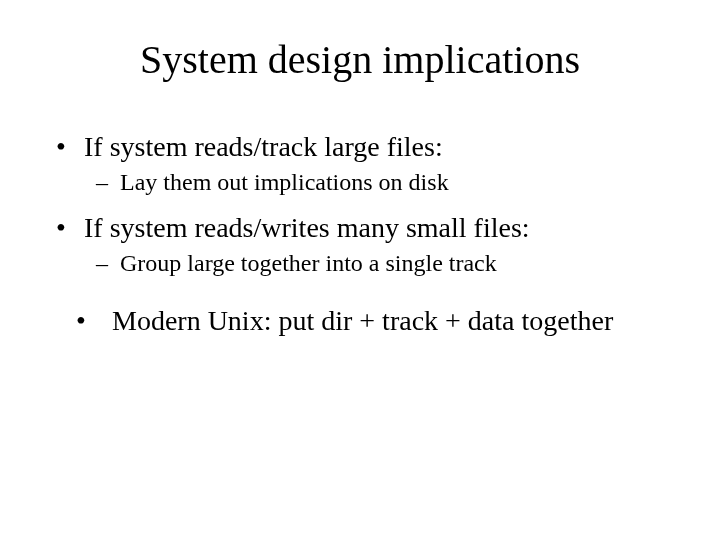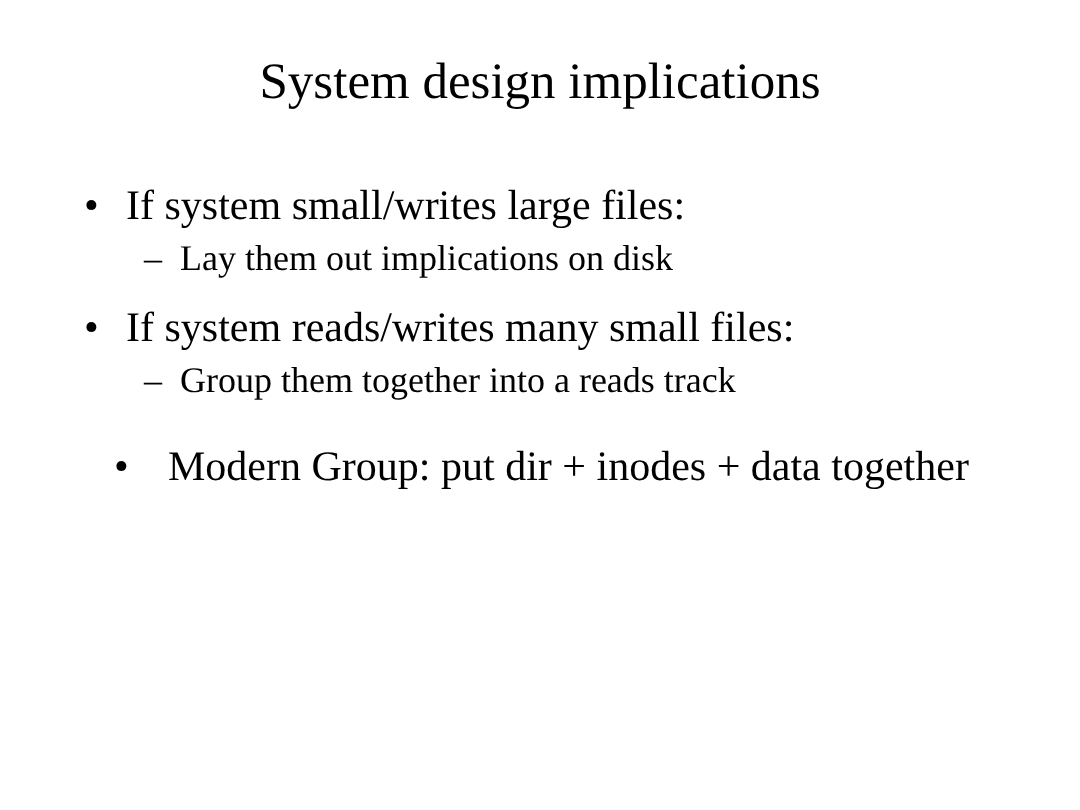--- a/index.html
+++ b/index.html
@@ -5,21 +5,21 @@
     * { margin: 0; padding: 0; box-sizing: border-box; }
     body {
       width: 720px;
       height: 540px;
       background: #ffffff;
       font-family: "Times New Roman", Times, serif;
       color: #000000;
       padding: 36px 48px 48px 48px;
     }
     .title {
-      font-size: 34px;
+      font-size: 40px;
       text-align: center;
       margin-bottom: 48px;
       font-weight: normal;
     }
     .bullet-l1 {
       font-size: 28px;
       margin-left: 8px;
       margin-bottom: 6px;
       display: flex;
     }
@@ -51,34 +51,34 @@
       flex: 1;
     }
   </style>
 </head>
 <body>
 
 <h1 class="title">System design implications</h1>
 
 <div class="bullet-l1">
   <span class="marker">•</span>
-  <span class="text">If system small/writes large files:</span>
+  <span class="text">If system reads/track large files:</span>
 </div>
 
 <div class="bullet-l2">
   <span class="marker">–</span>
   <span class="text">Lay them out implications on disk</span>
 </div>
 
 <div class="bullet-l1">
   <span class="marker">•</span>
   <span class="text">If system reads/writes many small files:</span>
 </div>
 
 <div class="bullet-l2">
   <span class="marker">–</span>
-  <span class="text">Group them together into a reads track</span>
+  <span class="text">Group large together into a single track</span>
 </div>
 
 <div class="bullet-l1-indent">
   <span class="marker">•</span>
-  <span class="text">Modern Group: put dir + inodes + data together</span>
+  <span class="text">Modern Unix: put dir + track + data together</span>
 </div>
 
 </body></html>

